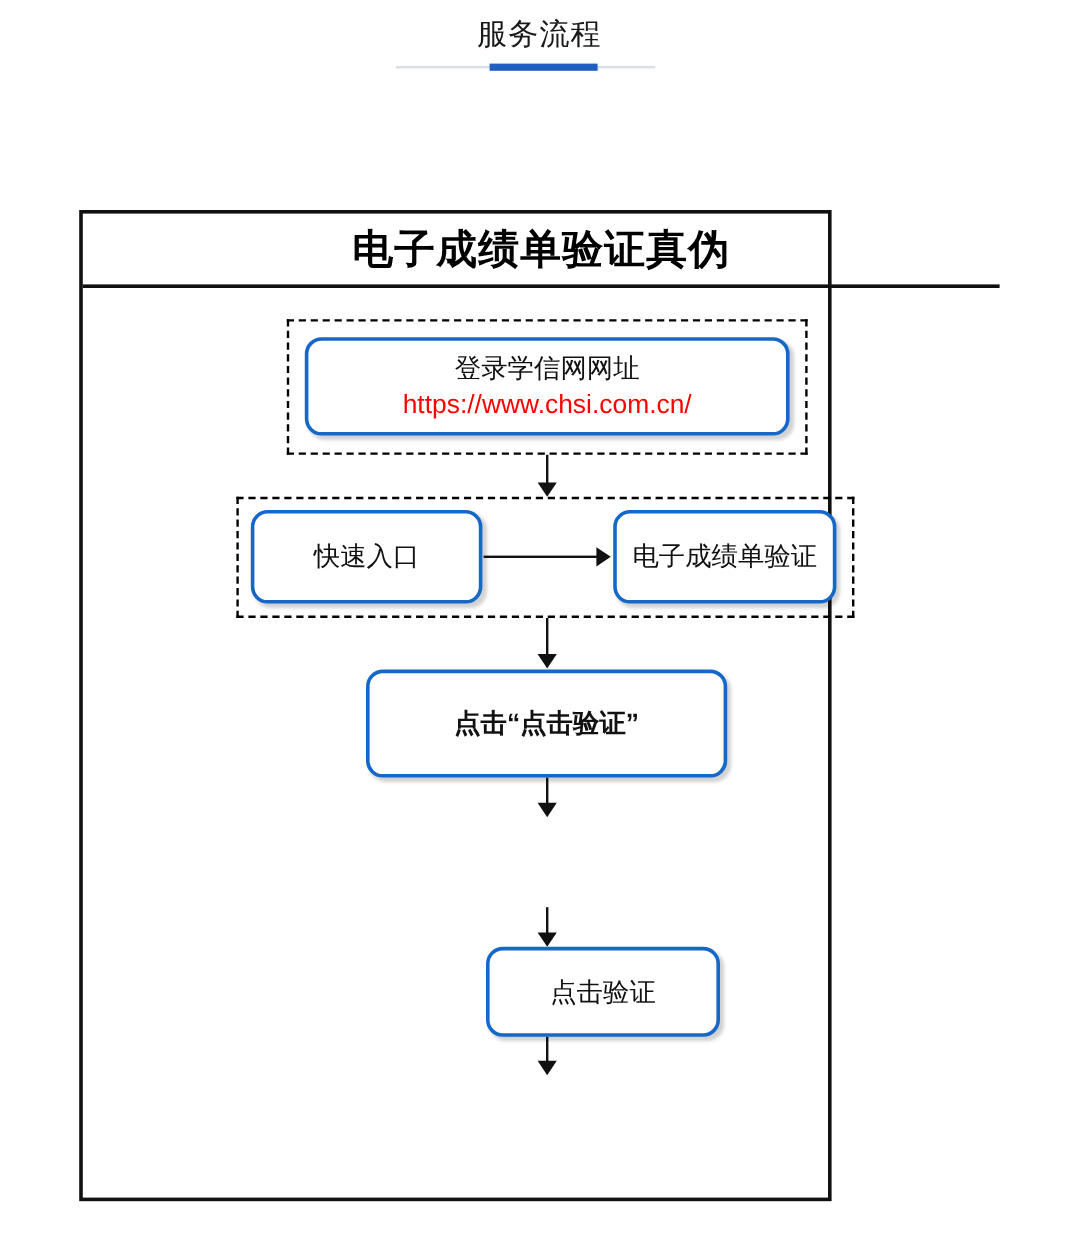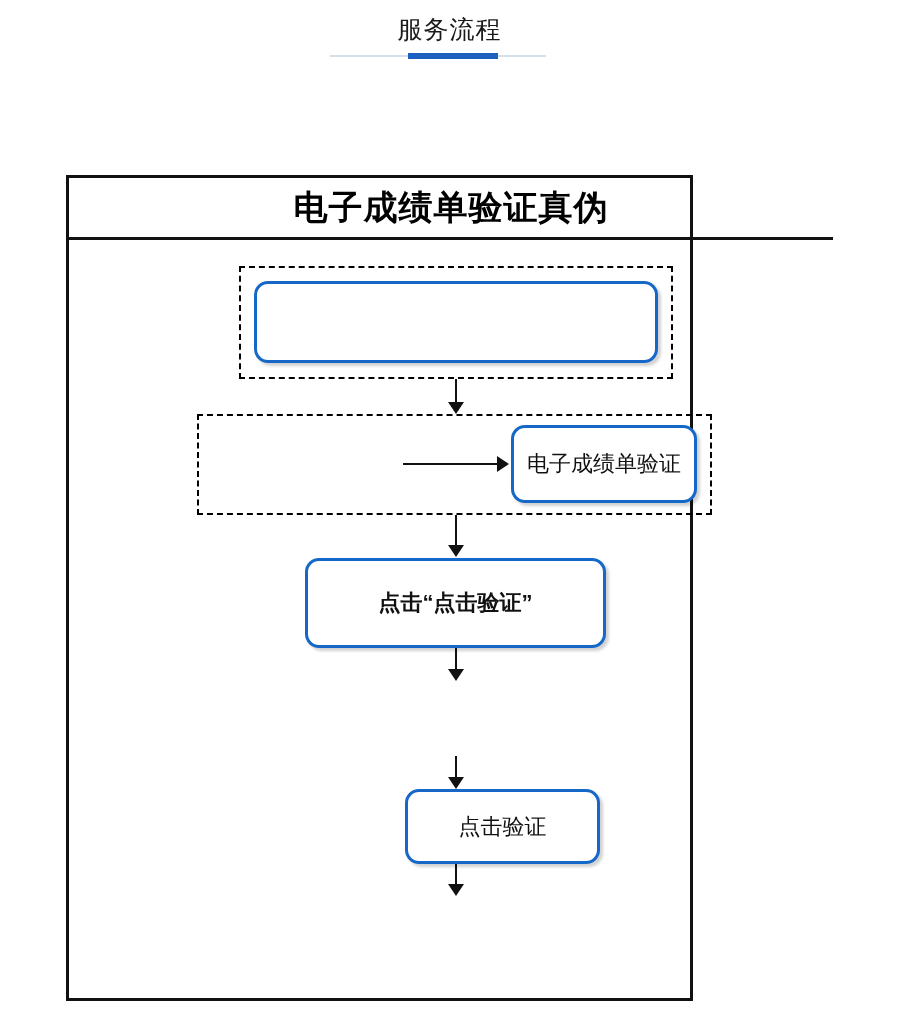--- a/index.html
+++ b/index.html
@@ -166,26 +166,29 @@
 </div>
 
 <div id="flow-frame">
 
   <div id="flow-heading-bar">
     <div id="flow-heading-text">电子成绩单验证真伪</div>
   </div>
 
   <div id="group-1" class="dashed-group"></div>
   <div id="node-1" class="node">
+    <div id="node-1-line1">登录学信网网址</div>
+    <div id="node-1-line2">https://www.chsi.com.cn/</div>
   </div>
 
   <div id="conn-1" class="conn-v"></div>
   <div id="arrow-1" class="arrow-down"></div>
 
   <div id="group-2" class="dashed-group"></div>
+  <div id="node-2" class="node">快速入口</div>
   <div id="conn-h-1" class="conn-h"></div>
   <div id="arrow-h-1" class="arrow-right"></div>
   <div id="node-3" class="node">电子成绩单验证</div>
 
   <div id="conn-2" class="conn-v"></div>
   <div id="arrow-2" class="arrow-down"></div>
 
   <div id="node-4" class="node">点击“点击验证”</div>
 
   <div id="conn-3" class="conn-v"></div>

